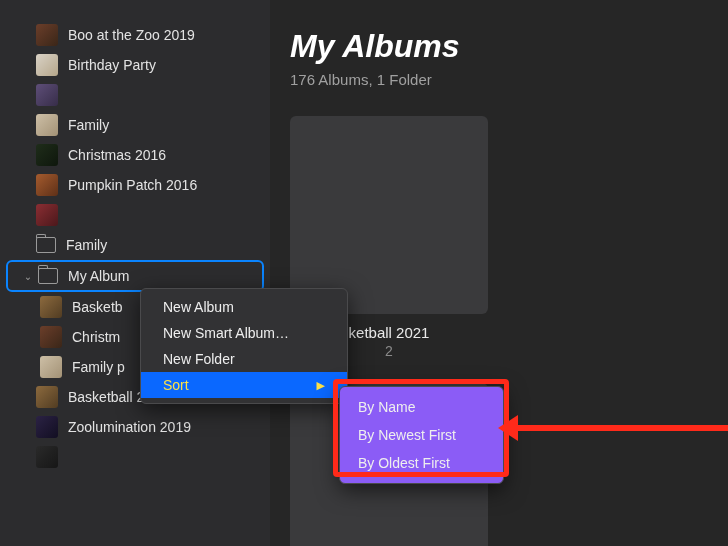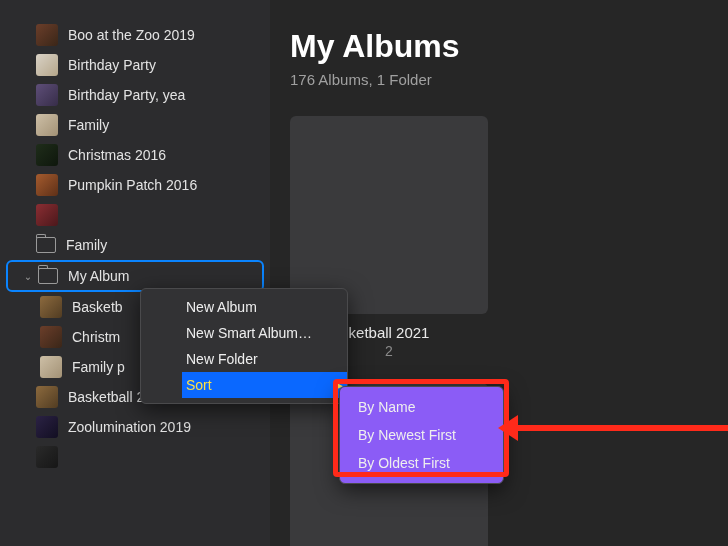--- a/index.html
+++ b/index.html
@@ -76,20 +76,21 @@
   .main {
     position: absolute;
     left: 270px; top: 0; right: 0; height: 546px;
     padding: 28px 10px 0 20px;
   }
   .main h1 {
     font-size: 32px;
     font-weight: 700;
     color: #fff;
     margin-bottom: 6px;
+    font-style: italic;
   }
   .main .sub {
     font-size: 15px;
     color: #a0a0a0;
     margin-bottom: 28px;
   }
   .grid {
     display: flex;
     flex-wrap: wrap;
     gap: 24px 34px;
@@ -121,26 +122,25 @@
     left: 140px; top: 288px;
     width: 208px;
     background: #323234;
     border: 1px solid #4a4a4c;
     border-radius: 6px;
     padding: 5px 0;
     box-shadow: 0 6px 22px rgba(0,0,0,.6);
     font-size: 14px;
   }
   .ctx .mi {
-    padding: 5px 4px;
+    padding: 5px 22px;
     display: flex;
     align-items: center;
     justify-content: space-between;
     color: #eee;
-    margin-left: 41px;
   }
   .ctx .mi.hl {
     background: #0a68ff;
     color: #fde047;
   }
   .ctx .mi .arrow { font-size: 11px; }
 
   .submenu {
     position: absolute;
     left: 339px; top: 386px;
@@ -201,21 +201,20 @@
       <div class="side-item">
         <span class="thumb p-warm"></span>
         <span>Boo at the Zoo 2019</span>
       </div>
       <div class="side-item">
         <span class="thumb p-cake"></span>
         <span>Birthday Party</span>
       </div>
       <div class="side-item">
         <span class="thumb p-purple"></span>
-        <span>Birthday Party, yea</span>
       </div>
       <div class="side-item">
         <span class="thumb p-beige"></span>
         <span>Family</span>
       </div>
       <div class="side-item">
         <span class="thumb p-tree"></span>
         <span>Christmas 2016</span>
       </div>
       <div class="side-item">

